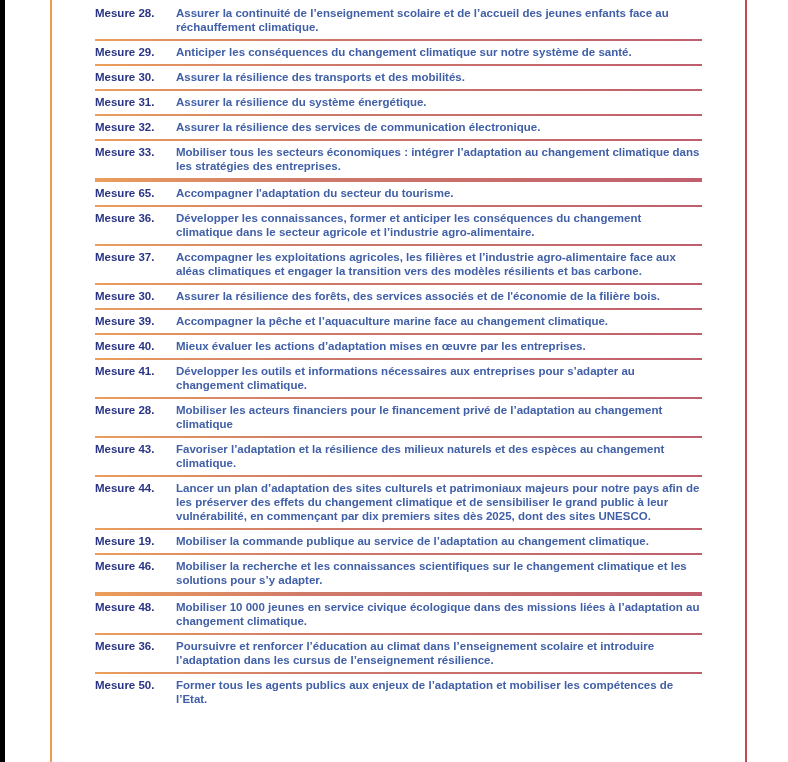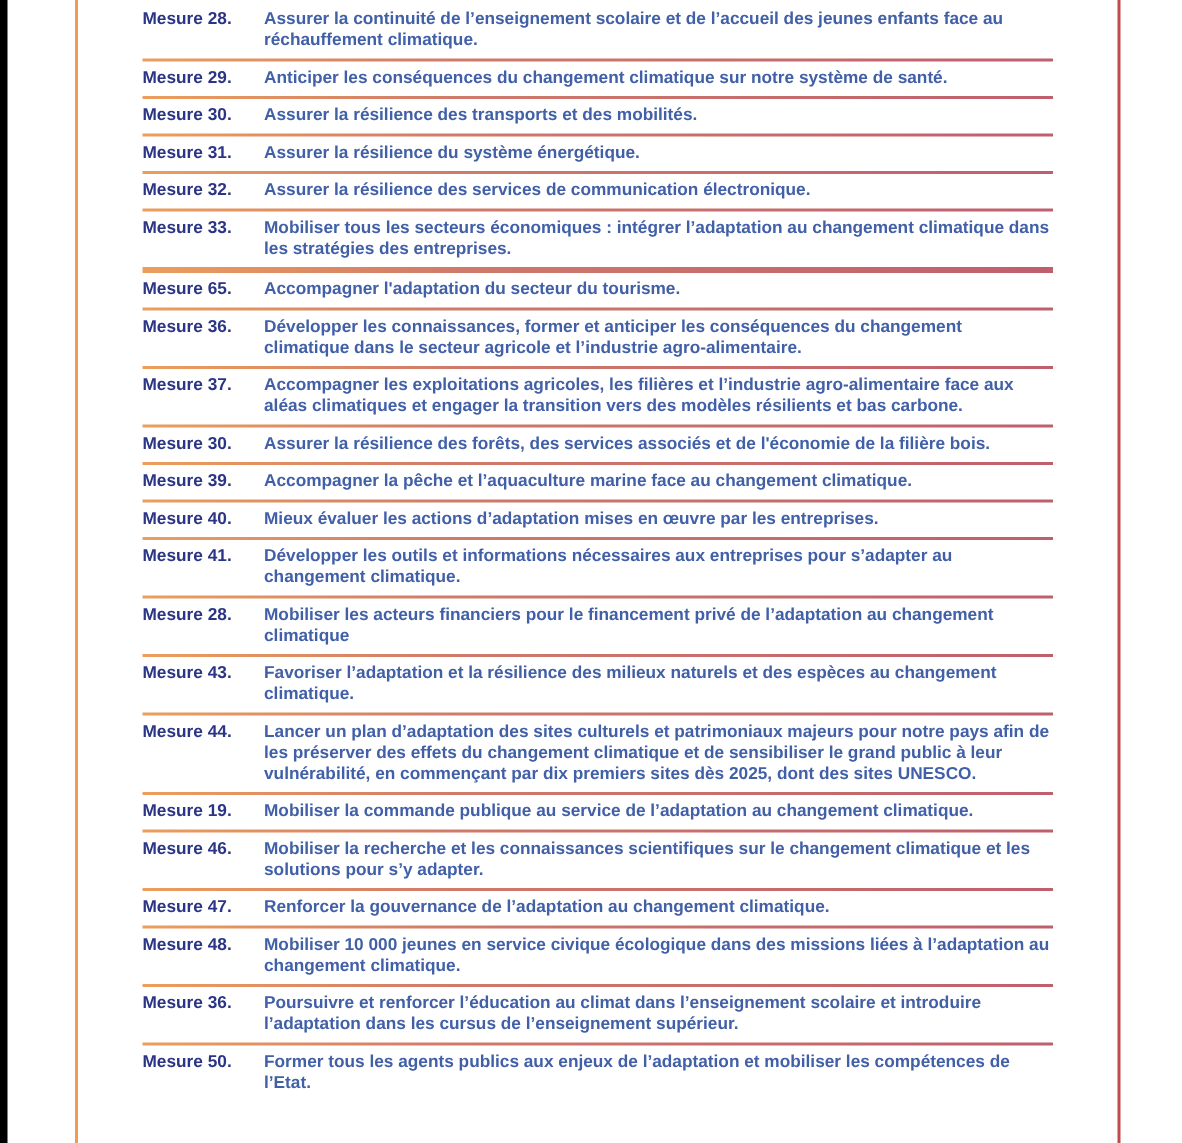--- a/index.html
+++ b/index.html
@@ -156,33 +156,29 @@
       <div class="row">
         <div class="label">Mesure 19.</div>
         <div class="text">Mobiliser la commande publique au service de l’adaptation au changement climatique.</div>
       </div>
       <div class="sep"></div>
       <div class="row">
         <div class="label">Mesure 46.</div>
         <div class="text">Mobiliser la recherche et les connaissances scientifiques sur le changement climatique et les solutions pour s’y adapter.</div>
       </div>
       <div class="sep"></div>
-      <div class="row">
-        <div class="label">Mesure 47.</div>
-        <div class="text">Renforcer la gouvernance de l’adaptation au changement climatique.</div>
-      </div>
       <div class="sep"></div>
       <div class="row">
         <div class="label">Mesure 48.</div>
         <div class="text">Mobiliser 10 000 jeunes en service civique écologique dans des missions liées à l’adaptation au changement climatique.</div>
       </div>
       <div class="sep"></div>
       <div class="row">
         <div class="label">Mesure 36.</div>
-        <div class="text">Poursuivre et renforcer l’éducation au climat dans l’enseignement scolaire et introduire l’adaptation dans les cursus de l’enseignement supérieur.</div>
+        <div class="text">Poursuivre et renforcer l’éducation au climat dans l’enseignement scolaire et introduire l’adaptation dans les cursus de l’enseignement résilience.</div>
       </div>
       <div class="sep"></div>
       <div class="row">
         <div class="label">Mesure 50.</div>
         <div class="text">Former tous les agents publics aux enjeux de l’adaptation et mobiliser les compétences de l’Etat.</div>
       </div>
     </div>
 </div>
 
 </body></html>

